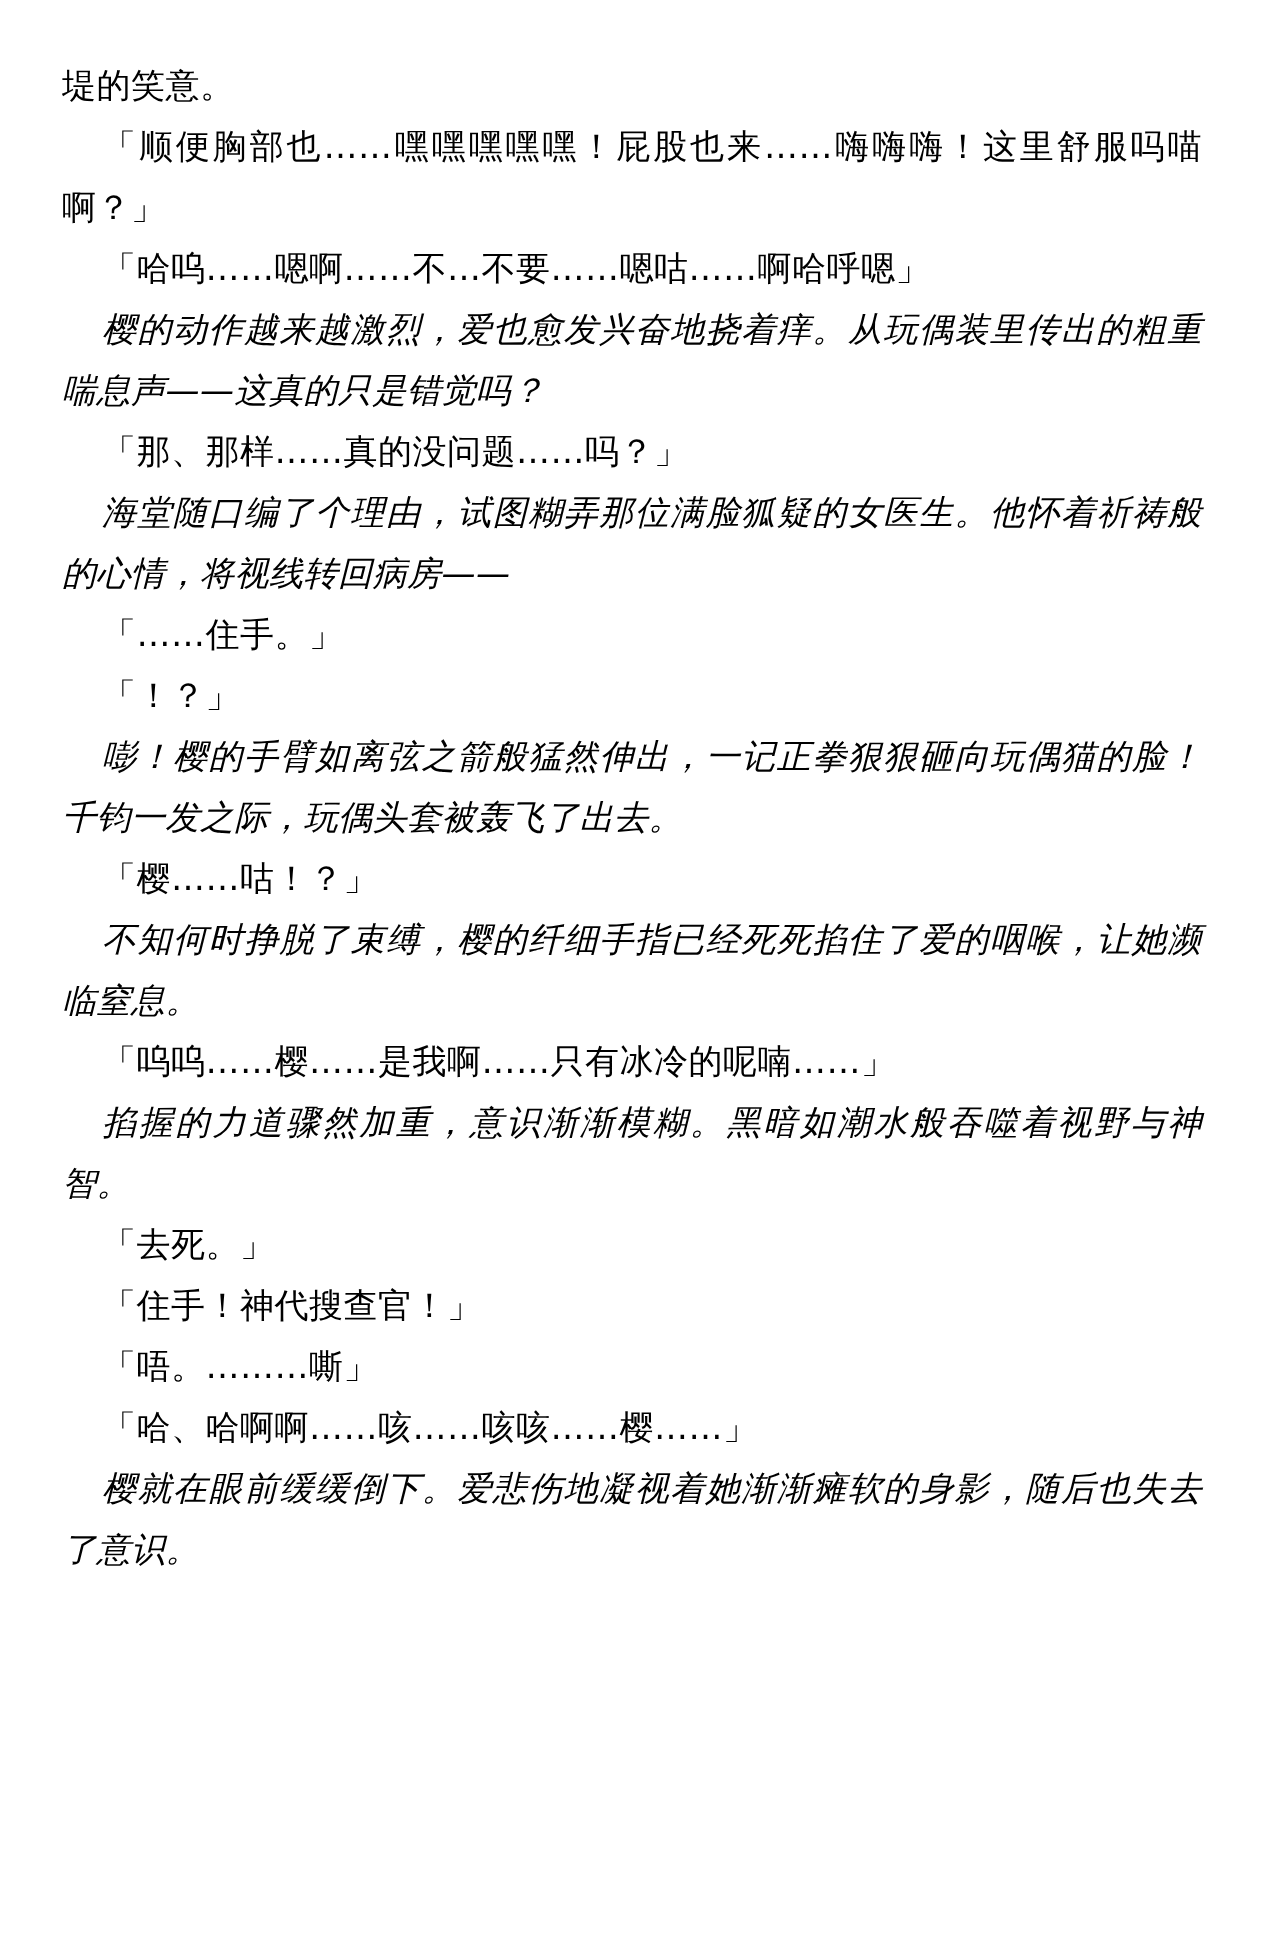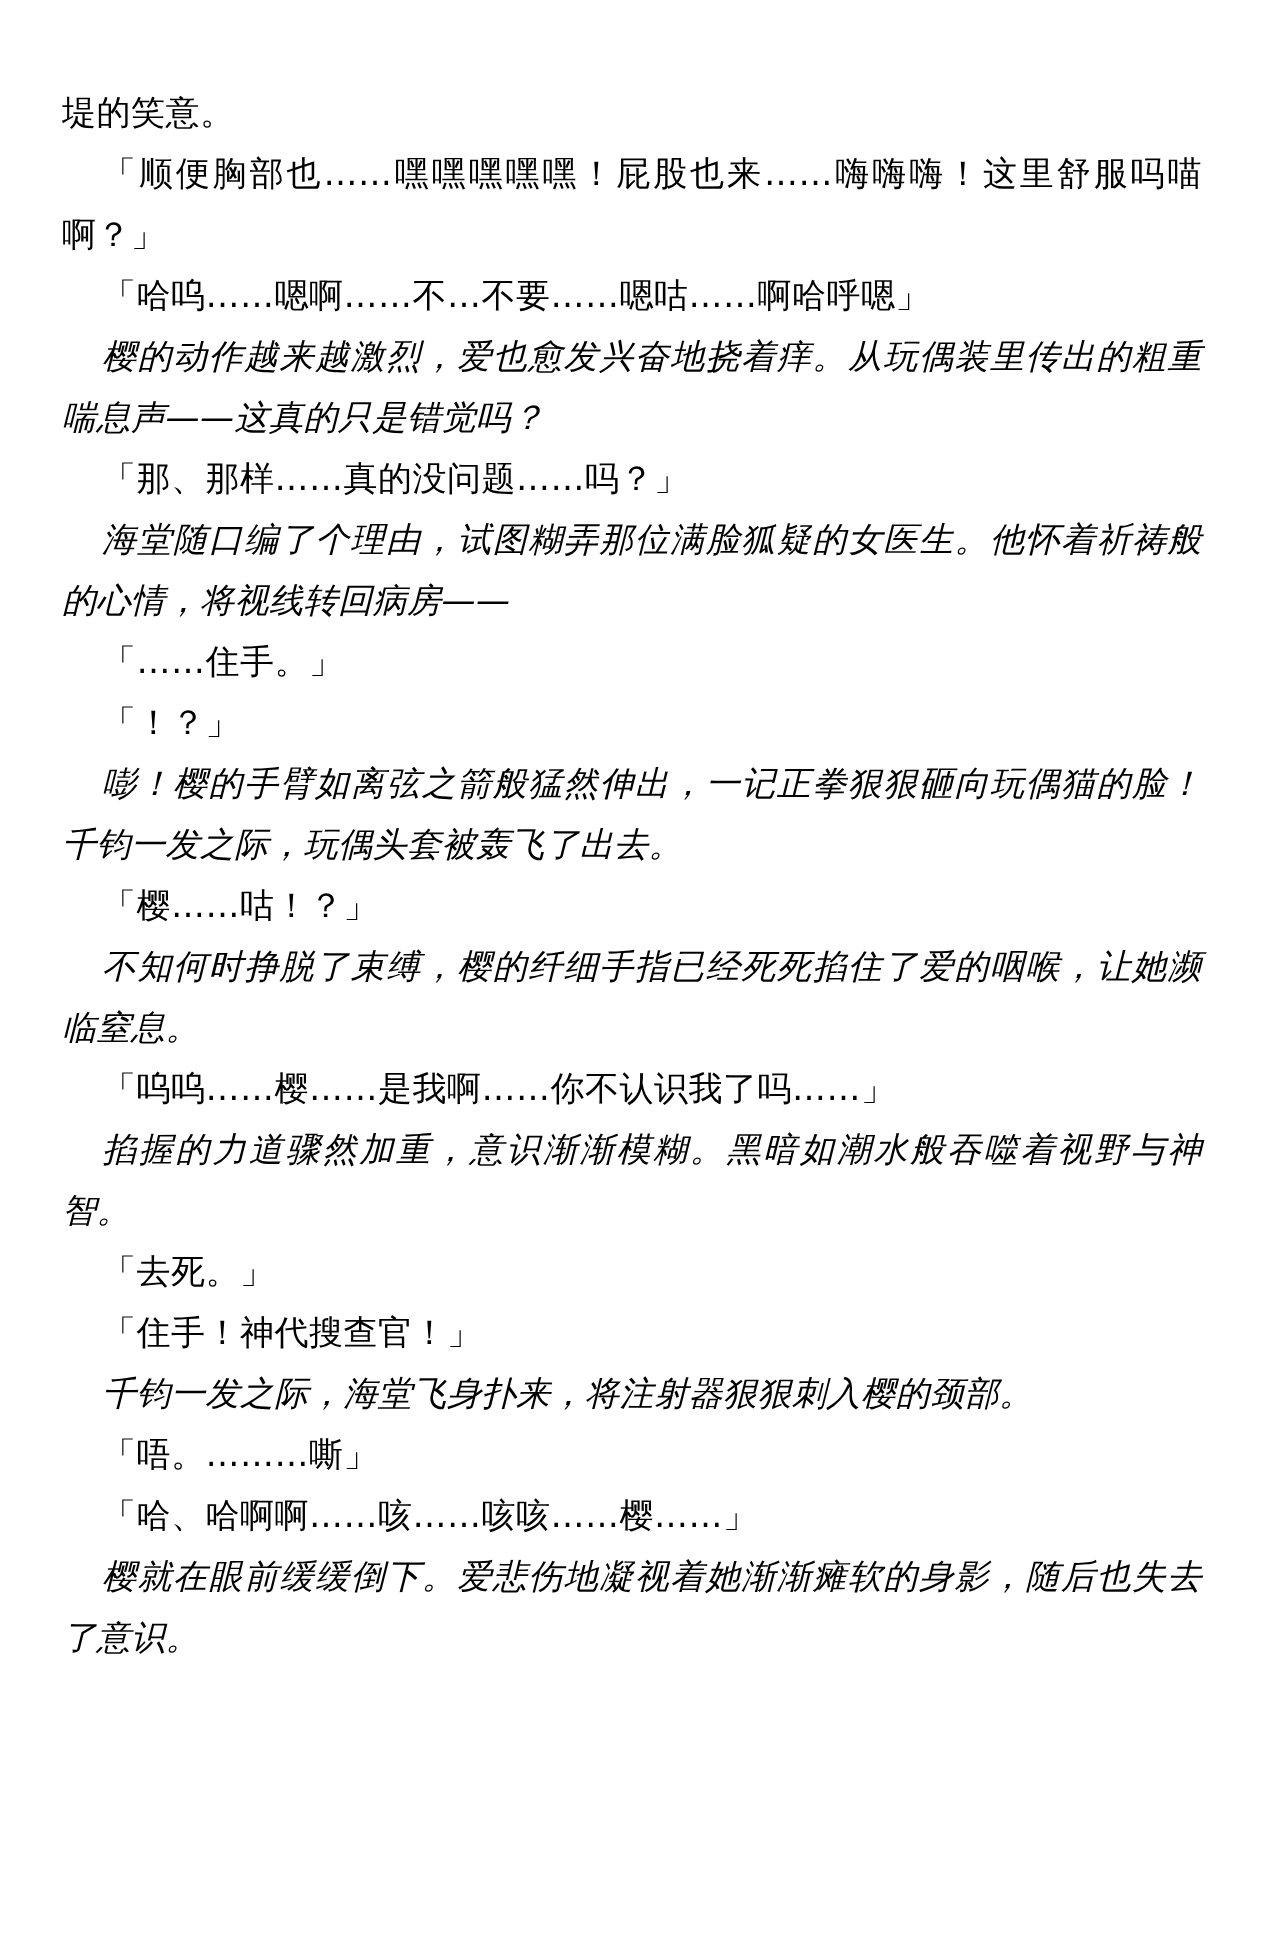--- a/index.html
+++ b/index.html
@@ -14,21 +14,21 @@
     font-family: "DejaVu Sans", "Liberation Sans", sans-serif;
     color: #000000;
     overflow: hidden;
   }
   .page {
     position: relative;
     width: 1280px;
     height: 1935px;
     background: #ffffff;
     box-sizing: border-box;
-    padding: 82px 78px 40px 62px;
+    padding: 55px 78px 40px 62px;
   }
   .body-text {
     font-size: 34px;
     line-height: 61px;
     letter-spacing: 0.5px;
     text-align: justify;
     text-justify: inter-ideograph;
   }
   .para {
     margin: 0;
@@ -55,23 +55,22 @@
     <p class="para dialogue">「顺便胸部也……嘿嘿嘿嘿嘿！屁股也来……嗨嗨嗨！这里舒服吗喵啊？」</p>
     <p class="para dialogue">「哈呜……嗯啊……不…不要……嗯咕……啊哈呼嗯」</p>
     <p class="para indent">樱的动作越来越激烈，爱也愈发兴奋地挠着痒。从玩偶装里传出的粗重喘息声——这真的只是错觉吗？</p>
     <p class="para dialogue">「那、那样……真的没问题……吗？」</p>
     <p class="para indent">海堂随口编了个理由，试图糊弄那位满脸狐疑的女医生。他怀着祈祷般的心情，将视线转回病房——</p>
     <p class="para dialogue">「……住手。」</p>
     <p class="para dialogue">「！？」</p>
     <p class="para indent">嘭！樱的手臂如离弦之箭般猛然伸出，一记正拳狠狠砸向玩偶猫的脸！千钧一发之际，玩偶头套被轰飞了出去。</p>
     <p class="para dialogue">「樱……咕！？」</p>
     <p class="para indent">不知何时挣脱了束缚，樱的纤细手指已经死死掐住了爱的咽喉，让她濒临窒息。</p>
-    <p class="para dialogue">「呜呜……樱……是我啊……你不认识我了吗……」</p>
+    <p class="para dialogue">「呜呜……樱……是我啊……只有冰冷的呢喃……」</p>
     <p class="para indent">掐握的力道骤然加重，意识渐渐模糊。黑暗如潮水般吞噬着视野与神智。</p>
     <p class="para dialogue">「去死。」</p>
     <p class="para dialogue">「住手！神代搜查官！」</p>
-    <p class="para indent">千钧一发之际，海堂飞身扑来，将注射器狠狠刺入樱的颈部。</p>
     <p class="para dialogue">「唔。………嘶」</p>
     <p class="para dialogue">「哈、哈啊啊……咳……咳咳……樱……」</p>
     <p class="para indent">樱就在眼前缓缓倒下。爱悲伤地凝视着她渐渐瘫软的身影，随后也失去了意识。</p>
 
   </div>
 </div>
 
 </body></html>

